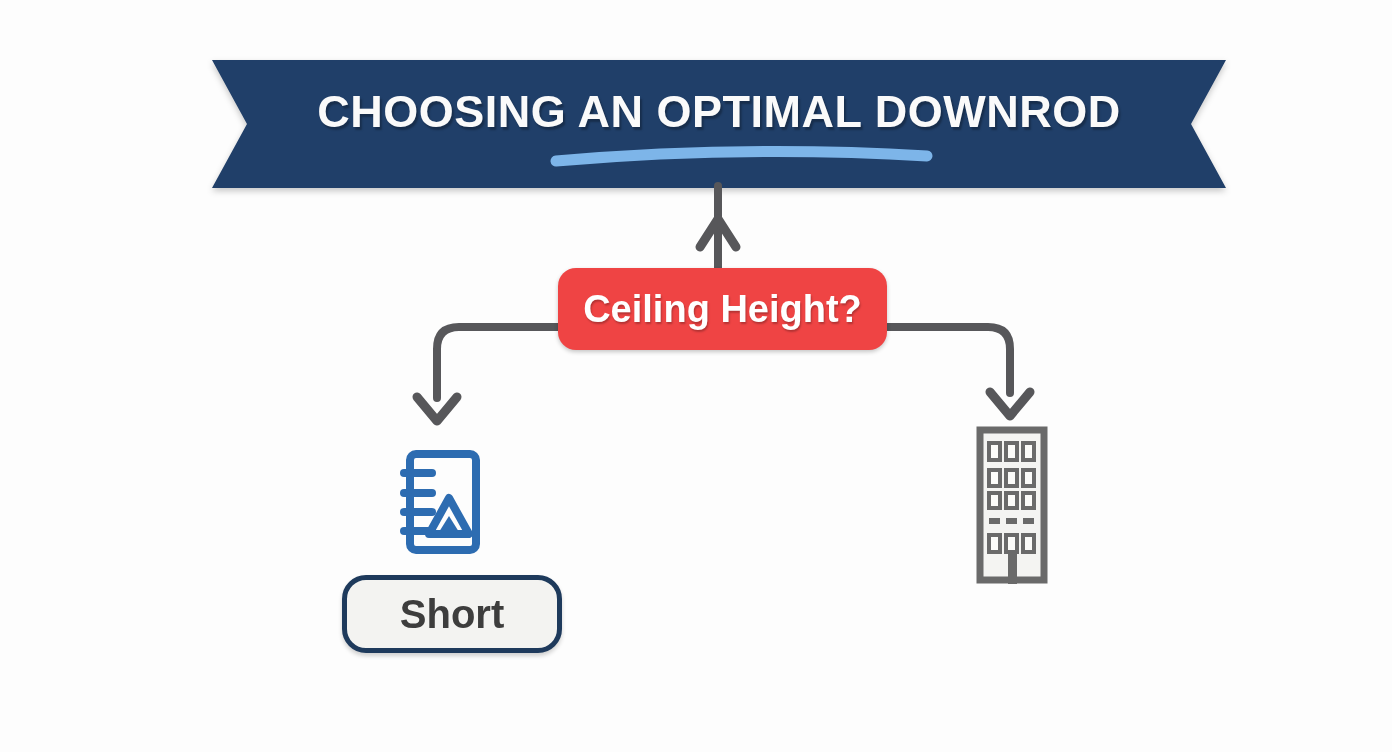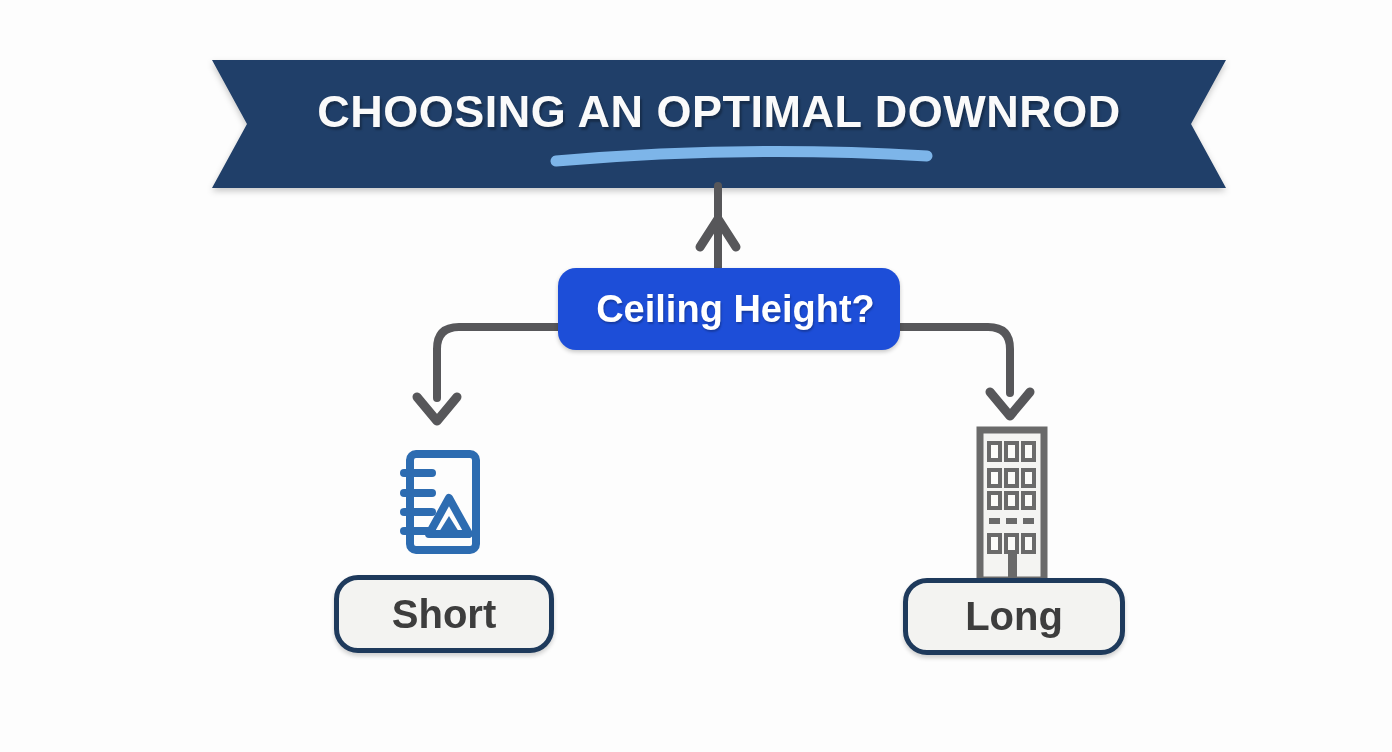--- a/index.html
+++ b/index.html
@@ -18,38 +18,37 @@
   .banner-title{
     margin-top:26px;color:#fafafa;font-size:45px;font-weight:700;
     letter-spacing:0.5px;text-shadow:2px 3px 2px rgba(0,0,0,0.28);
     white-space:nowrap;
   }
   
   .overlay{position:absolute;left:0;top:0;width:1392px;height:752px;z-index:2;}
   
   .decision-box{
     position:absolute;left:558px;top:268px;width:329px;height:82px;z-index:3;
-    background:#1d4ed8;border-radius:18px;display:flex;align-items:center;justify-content:center;
+    background:#ef4444;border-radius:18px;display:flex;align-items:center;justify-content:center;
     box-shadow:0 2px 4px rgba(0,0,0,0.22);
-    padding-left:13px;
   }
   .decision-label{
     color:#ffffff;font-size:38px;font-weight:700;white-space:nowrap;
     text-shadow:1px 2px 2px rgba(0,0,0,0.25);
   }
   
   .ruler-icon{position:absolute;left:398px;top:448px;width:86px;height:110px;z-index:2;}
   .building-icon{position:absolute;left:976px;top:426px;width:72px;height:158px;z-index:2;}
   
   .pill-button{
     position:absolute;z-index:3;background:#f3f3f1;border:5px solid #1e3a5c;border-radius:24px;
     display:flex;align-items:center;justify-content:center;
     box-shadow:0 3px 4px rgba(0,0,0,0.18);box-sizing:border-box;
   }
-  .short-button{left:334px;top:575px;width:220px;height:78px;}
+  .short-button{left:342px;top:575px;width:220px;height:78px;}
   .long-button{left:903px;top:578px;width:222px;height:77px;}
   .pill-label{color:#3d3d3d;font-size:40px;font-weight:700;white-space:nowrap;}
 </style>
 </head>
 <body>
 
 <div class="canvas">
 
   <div class="banner-wrap">
     <div class="banner">
@@ -111,17 +110,14 @@
       <rect x="30" y="92" width="11" height="6"></rect>
       <rect x="47" y="92" width="11" height="6"></rect>
 
       <rect x="32" y="128" width="9" height="30"></rect>
     </g>
   </svg>
 
   <div class="pill-button short-button">
     <span class="pill-label">Short</span>
   </div>
-  <div class="pill-button long-button">
-    <span class="pill-label">Long</span>
-  </div>
 
 </div>
 
 </body></html>

